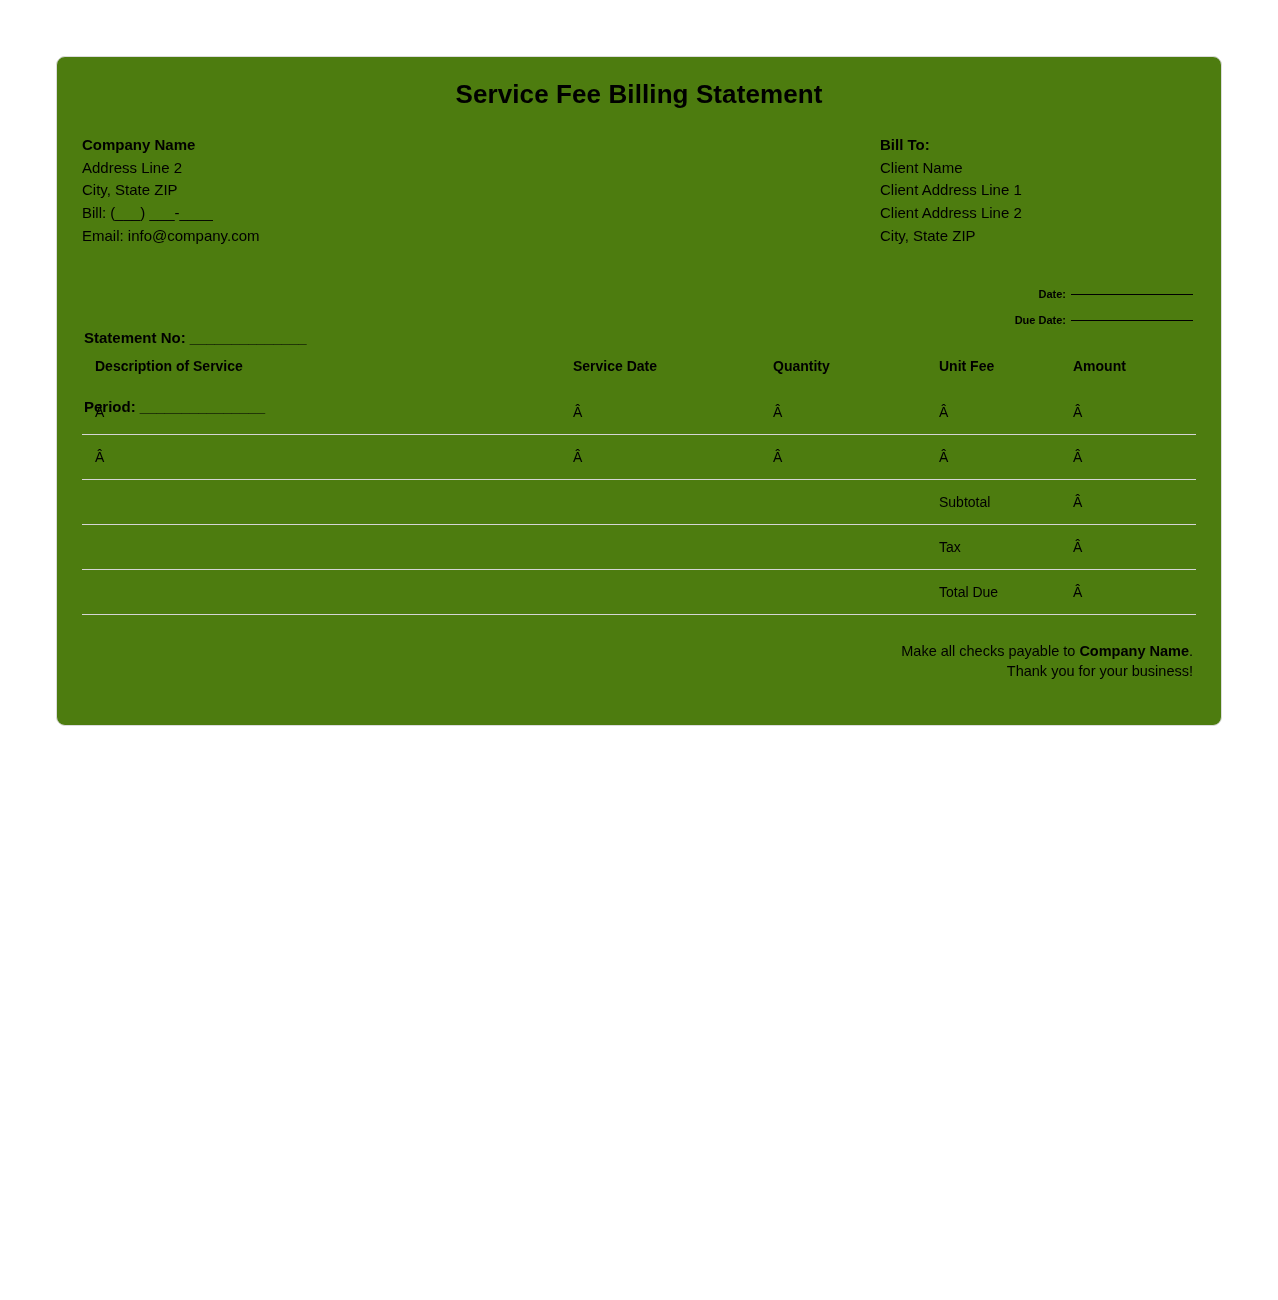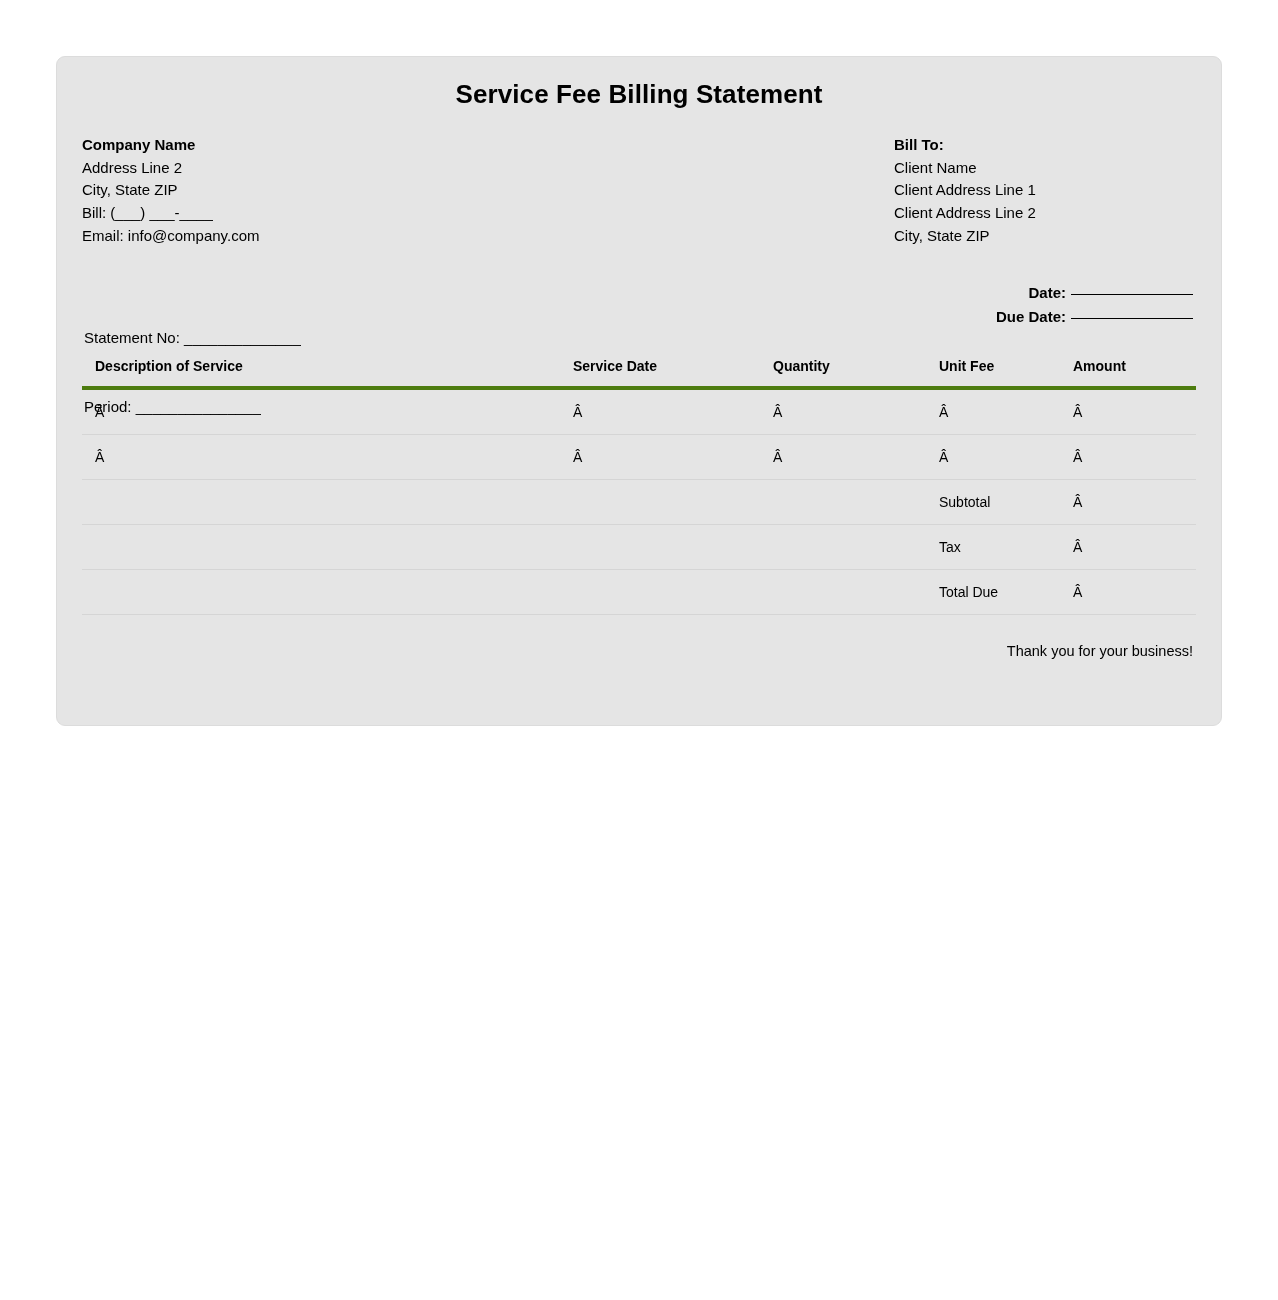--- a/index.html
+++ b/index.html
@@ -25,21 +25,21 @@
   
   .card {
     position: absolute;
     left: 56px;
     top: 56px;
     width: 1166px;
     height: 670px;
     box-sizing: border-box;
     border: 1px solid #dcdcdc;
     border-radius: 9px;
-    background: #e5e5e5;
+    background: #4d7c0f;
     padding: 0;
   }
 
   .inner {
     position: absolute;
     left: 25px;
     top: 22px;
     right: 25px;
   }
 
@@ -66,21 +66,21 @@
   .addr-block .strong { font-weight: bold; }
 
   .from-block {
     position: absolute;
     left: 0;
     top: 0;
     width: 520px;
   }
   .to-block {
     position: absolute;
-    right: 2px;
+    right: 16px;
     top: 0;
     width: 300px;
     text-align: left;
   }
   .to-block .inner-to {
     display: inline-block;
     text-align: left;
   }
 
   
@@ -88,28 +88,28 @@
     position: relative;
     height: 52px;
     margin-top: 10px;
   }
   .meta-left {
     position: absolute;
     left: 2px;
     top: 0;
     font-size: 15px;
     line-height: 23px;
-    font-weight: normal;
+    font-weight: bold;
     white-space: pre;
   }
   .meta-right {
     position: absolute;
     right: 3px;
     top: 0;
-    font-size: 15px;
+    font-size: 11px;
     line-height: 23px;
     font-weight: bold;
     text-align: right;
   }
   .meta-right .mline {
     display: block;
     white-space: nowrap;
   }
   .meta-right .mlabel { }
   .meta-right .blank {
@@ -262,18 +262,19 @@
             <td class="c-desc"></td>
             <td class="c-date"></td>
             <td class="c-qty"></td>
             <td class="c-fee tot-label">Total Due</td>
             <td class="c-amt tot-val">Â</td>
           </tr>
         </tbody>
       </table>
 
       <div class="footer">
+        <span class="fline"><span>Make all checks payable to </span><b>Company Name</b><span>.</span></span>
         <span class="fline">Thank you for your business!</span>
       </div>
 
     </div>
   </div>
 </div>
 
 </body></html>

